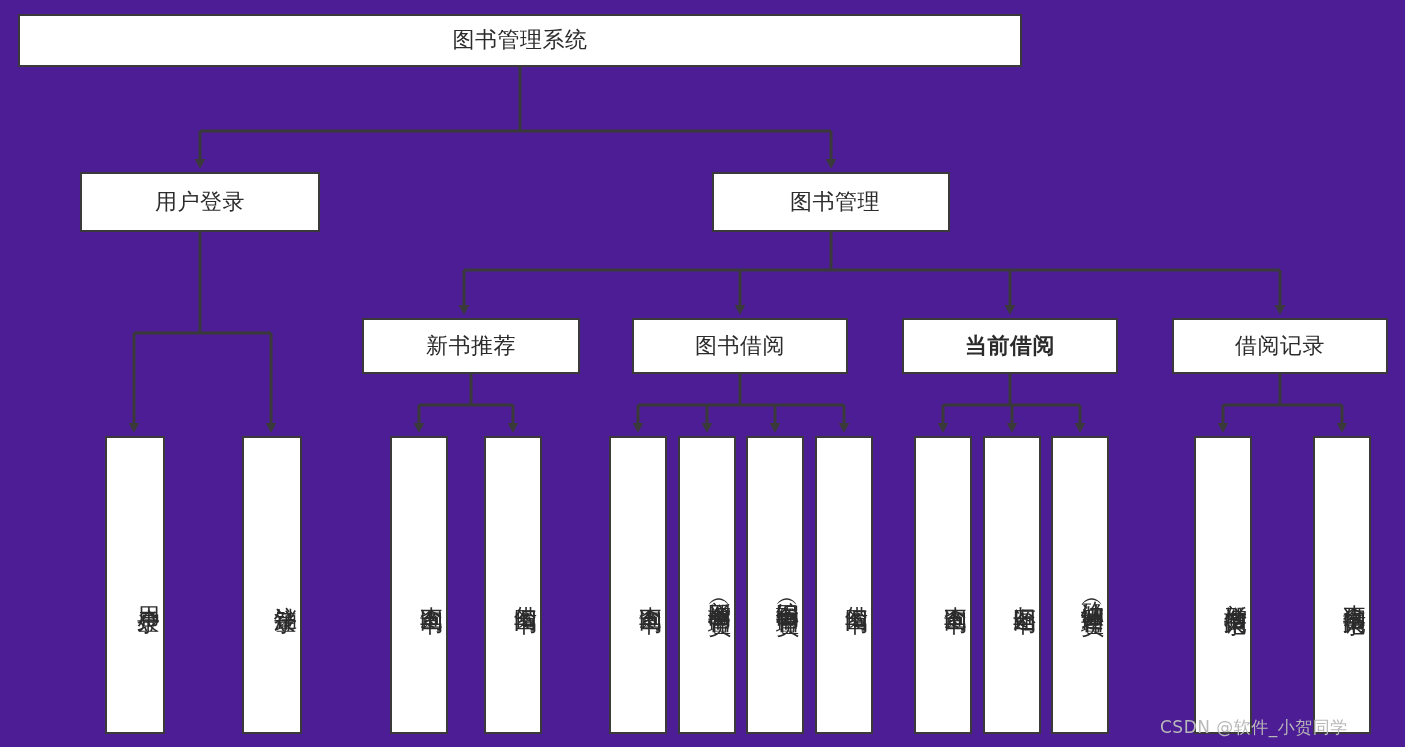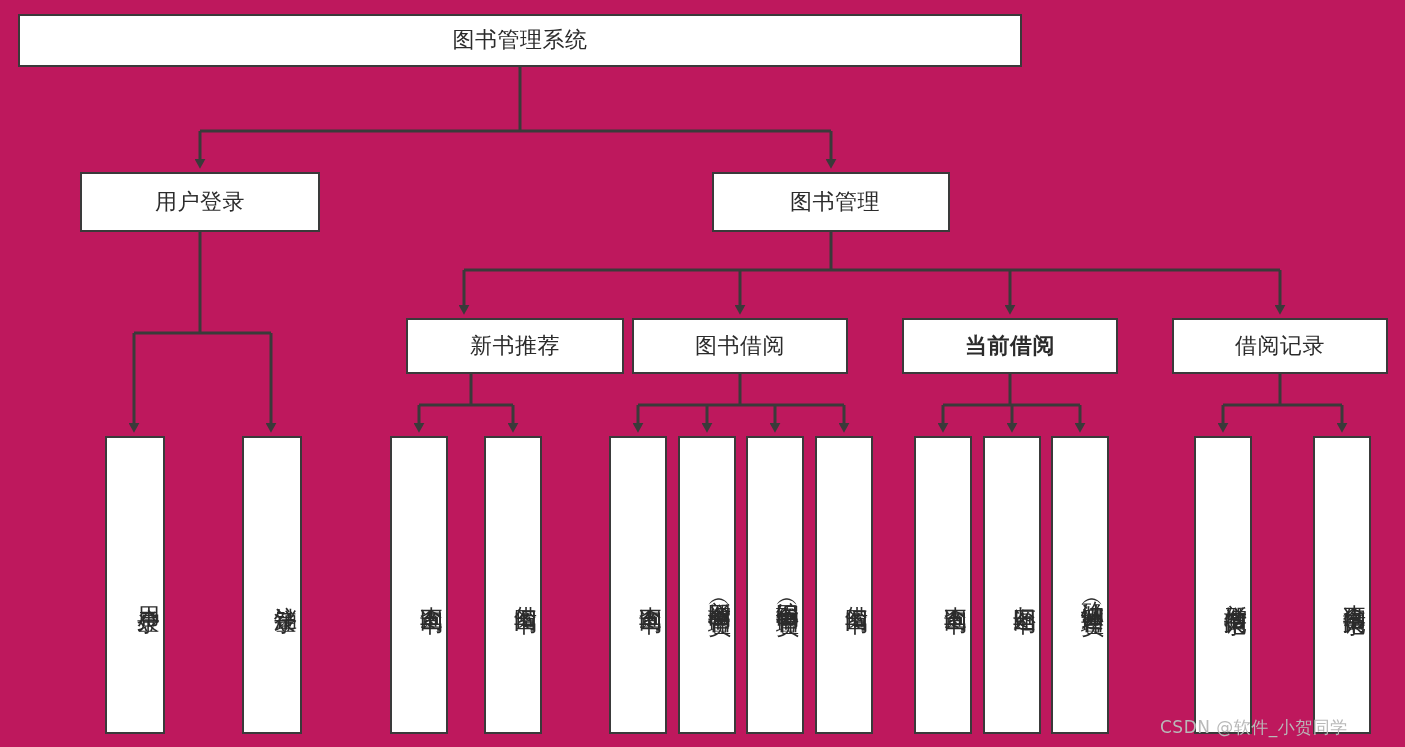--- a/index.html
+++ b/index.html
@@ -8,21 +8,21 @@
     padding: 0;
     background: #ffffff;
   }
   body {
     font-family: "DejaVu Sans", "Liberation Sans", sans-serif;
   }
   #canvas {
     position: relative;
     width: 1405px;
     height: 747px;
-    background: #be185d;
+    background: #4c1d95;
     overflow: hidden;
   }
   #wires {
     position: absolute;
     left: 0;
     top: 0;
     width: 1405px;
     height: 747px;
     pointer-events: none;
   }
@@ -125,21 +125,21 @@
     <span class="txt">图书管理系统</span>
   </div>
 
   <div class="node horiz" style="left:80px;top:172px;width:240px;height:60px;">
     <span class="txt">用户登录</span>
   </div>
   <div class="node horiz" style="left:712px;top:172px;width:238px;height:60px;padding-left:8px;">
     <span class="txt">图书管理</span>
   </div>
 
-  <div class="node horiz" style="left:362px;top:318px;width:218px;height:56px;margin-left:44px;">
+  <div class="node horiz" style="left:362px;top:318px;width:218px;height:56px;">
     <span class="txt">新书推荐</span>
   </div>
   <div class="node horiz" style="left:632px;top:318px;width:216px;height:56px;">
     <span class="txt">图书借阅</span>
   </div>
   <div class="node horiz" style="left:902px;top:318px;width:216px;height:56px;font-weight:bold;">
     <span class="txt">当前借阅</span>
   </div>
   <div class="node horiz" style="left:1172px;top:318px;width:216px;height:56px;">
     <span class="txt">借阅记录</span>

